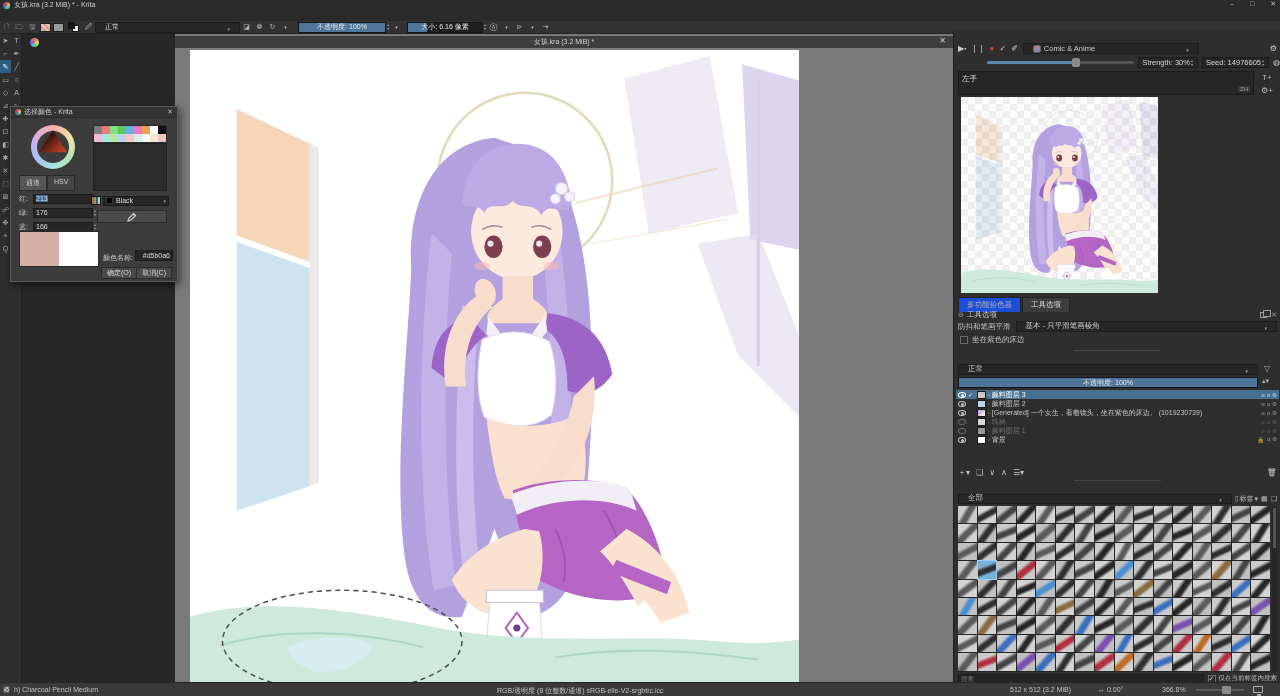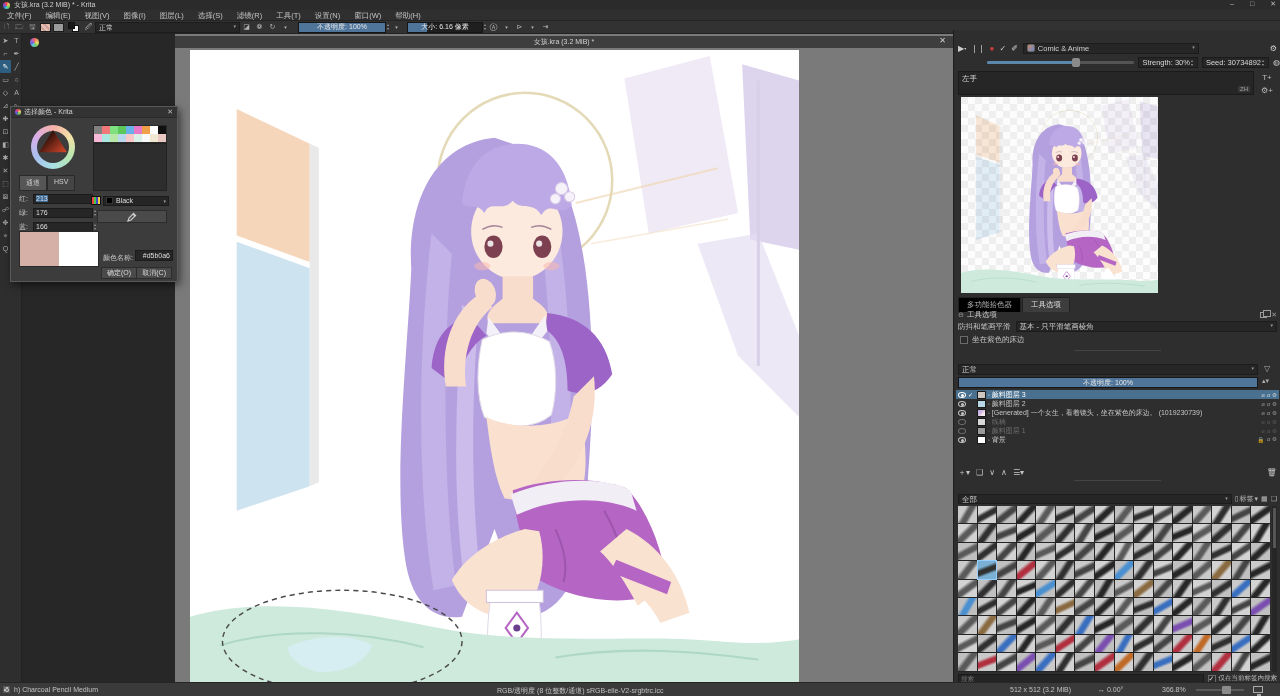--- a/index.html
+++ b/index.html
@@ -25,22 +25,22 @@
     display:flex; align-items:center; border-bottom:1px solid #222; font-size:7px; }
   .tb-ic { width:9px; height:9px; margin:0 2px; display:inline-flex; align-items:center; justify-content:center;
     color:#b5b5b5; font-size:7px; }
   .tb-sw { width:11px; height:9px; margin:0 1px; border:1px solid #1c1c1c; }
   .tb-grad { background:repeating-linear-gradient(45deg,#e8bdb2 0 2px,#caa29a 2px 4px); }
   .tb-pat { background:#9b9b9b; }
   .tb-fgbg { position:relative; width:11px; height:10px; margin:0 3px; }
   .tb-fgbg i { position:absolute; width:7px; height:7px; border:1px solid #111; }
   .tb-fgbg .fg { left:0; top:0; background:#181818; z-index:2; }
   .tb-fgbg .bg { right:0; bottom:0; background:#f4f4f4; }
-  .tb-dd { height:11px; background:#262626; border:1px solid #1c1c1c; display:flex; align-items:flex-start;
-    padding:0 3px; color:#cfcfcf; }
+  .tb-dd { height:11px; background:#262626; border:1px solid #1c1c1c; display:flex; align-items:flex-end;
+    padding:0 9px; color:#cfcfcf; }
   .tb-dd .car { margin-left:auto; font-size:5px; color:#999; padding-left:4px; }
   .spinfield { position:relative; height:11px; background:#1f1f1f; border:1px solid #161616; overflow:hidden; }
   .spinfield .fill { position:absolute; left:0; top:0; bottom:0; background:#50759b; }
   .spinfield .txt { position:absolute; inset:0; display:flex; align-items:center; justify-content:center;
     font-size:7px; color:#e8e8e8; white-space:nowrap; }
   .spin-ar { display:inline-flex; flex-direction:column; justify-content:center; font-size:4px; line-height:4px;
     color:#9a9a9a; margin:0 1px; }
 
   
   #toolbox { position:absolute; left:0; top:34px; width:22px; height:648px; background:#2e2e2e;
@@ -133,21 +133,21 @@
   #ai-lang { position:absolute; right:3px; bottom:2px; background:#3a3a3a; color:#9f9f9f;
     font-size:6px; padding:0 2px; border-radius:1px; }
   .rail-ic { position:absolute; left:306px; width:14px; height:12px; display:flex; align-items:center;
     justify-content:center; color:#bdbdbd; font-size:8px; }
 
   #ai-preview { position:absolute; left:7px; top:67px; width:197px; height:196px;
     background:repeating-conic-gradient(#fafafa 0 25%, #dcdcdc 0 50%) 0 0/14px 14px; }
   #ai-preview svg { display:block; width:100%; height:100%; }
 
   #docker-tabs { position:absolute; left:4px; top:267px; display:flex; gap:1px; }
-  .dtab { padding:2px 8px; background:#000000; border:1px solid #222; border-bottom:none; color:#b5b5b5; }
+  .dtab { padding:2px 8px; background:#1d4ed8; border:1px solid #222; border-bottom:none; color:#b5b5b5; }
   .dtab.on { background:#3d3d3d; color:#ddd; }
 
   #to-row1 { position:absolute; left:4px; top:291px; width:319px; display:flex; align-items:center; gap:5px; }
   #to-smooth-dd { flex:1; height:11px; }
   #to-row2 { position:absolute; left:6px; top:305px; display:flex; align-items:center; gap:4px; color:#c2c2c2; }
   .chk { width:8px; height:8px; border:1px solid #6a6a6a; background:#2a2a2a; display:inline-flex;
     align-items:center; justify-content:center; font-size:7px; color:#ddd; }
   .divider { position:absolute; left:120px; width:87px; height:1px; background:#454545; }
 
   #ly-blend { position:absolute; left:4px; top:334px; width:300px; height:11px; }
@@ -209,33 +209,20 @@
   <div id="titlebar">
     <span id="app-icon"></span>
     <span>女孩.kra (3.2 MiB) * - Krita</span>
     <span id="win-controls">
       <span>–</span>
       <span>□</span>
       <span>✕</span>
     </span>
   </div>
 
-  <div id="menubar">
-      <span class="menu-item">文件(F)</span>
-      <span class="menu-item">编辑(E)</span>
-      <span class="menu-item">视图(V)</span>
-      <span class="menu-item">图像(I)</span>
-      <span class="menu-item">图层(L)</span>
-      <span class="menu-item">选择(S)</span>
-      <span class="menu-item">滤镜(R)</span>
-      <span class="menu-item">工具(T)</span>
-      <span class="menu-item">设置(N)</span>
-      <span class="menu-item">窗口(W)</span>
-      <span class="menu-item">帮助(H)</span>
-    </div>
 
   <div id="toolbar">
     <span class="tb-ic">🗋</span>
     <span class="tb-ic">🗁</span>
     <span class="tb-ic">🖫</span>
     <span class="tb-sw tb-grad"></span>
     <span class="tb-sw tb-pat"></span>
     <span class="tb-fgbg">
         <i class="fg"></i>
         <i class="bg"></i>
@@ -506,21 +493,21 @@
           <div class="hd"></div>
         </div>
       <div class="ai-spin">
         <span>Strength: 30%</span>
           <span class="spin-ar">
             <span>▴</span>
             <span>▾</span>
           </span>
       </div>
       <div class="ai-spin">
-        <span>Seed: 30734892</span>
+        <span>Seed: 14976605</span>
           <span class="spin-ar">
             <span>▴</span>
             <span>▾</span>
           </span>
       </div>
       <span class="ai-btn" style="margin-left:auto">◍</span>
     </div>
     <div id="ai-prompt">
       <span>左手</span>
       <span id="ai-lang">ZH</span>

